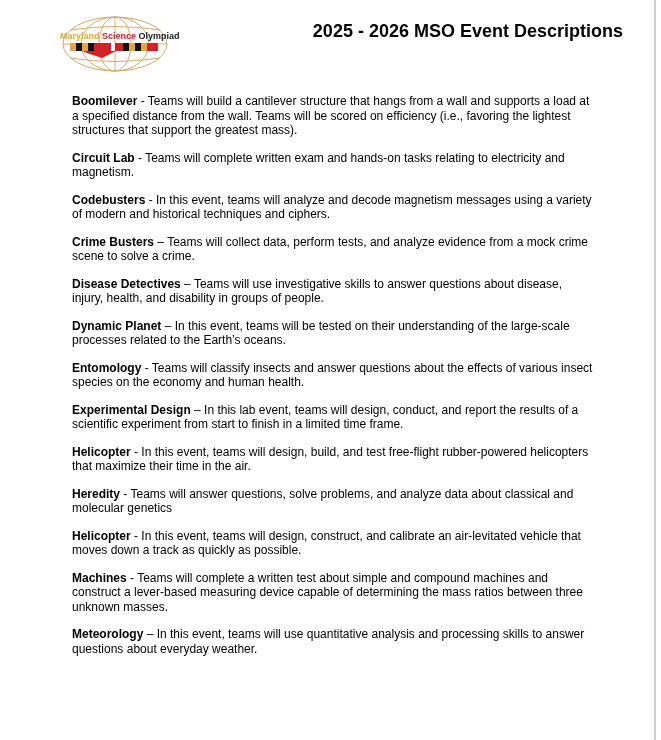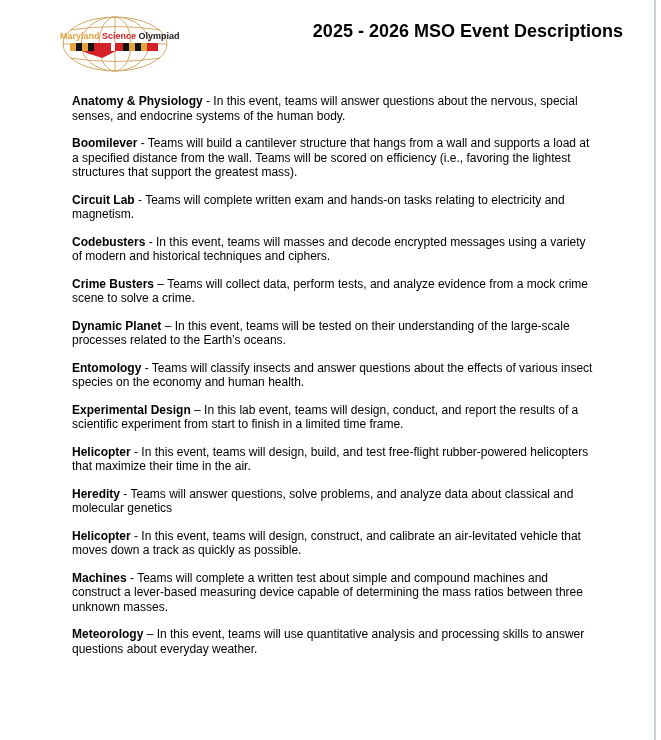--- a/index.html
+++ b/index.html
@@ -135,30 +135,30 @@
       <div class="logo-banner"></div>
       <div class="logo-swoosh"></div>
     </div>
 
     <div class="header-text">
       <div class="doc-title">2025 - 2026 MSO Event Descriptions</div>
     </div>
   </header>
 
   <main>
-  <p class="event"><span class="event-name">Anatomy &amp; Physiology</span><span> - </span><span>In this event, teams will answer questions about the nervous, special senses, and endocrine systems of the human body.</span></p>
 
   <p class="event"><span class="event-name">Boomilever</span><span> - </span><span>Teams will build a cantilever structure that hangs from a wall and supports a load at a specified distance from the wall. Teams will be scored on efficiency (i.e., favoring the lightest structures that support the greatest mass).</span></p>
 
   <p class="event"><span class="event-name">Circuit Lab</span><span> - </span><span>Teams will complete written exam and hands-on tasks relating to electricity and magnetism.</span></p>
 
-  <p class="event"><span class="event-name">Codebusters</span><span> - </span><span>In this event, teams will masses and decode encrypted messages using a variety of modern and historical techniques and ciphers.</span></p>
+  <p class="event"><span class="event-name">Codebusters</span><span> - </span><span>In this event, teams will analyze and decode magnetism messages using a variety of modern and historical techniques and ciphers.</span></p>
 
   <p class="event"><span class="event-name">Crime Busters</span><span> – </span><span>Teams will collect data, perform tests, and analyze evidence from a mock crime scene to solve a crime.</span></p>
 
+  <p class="event"><span class="event-name">Disease Detectives</span><span> – </span><span>Teams will use investigative skills to answer questions about disease, injury, health, and disability in groups of people.</span></p>
 
   <p class="event"><span class="event-name">Dynamic Planet</span><span> – </span><span>In this event, teams will be tested on their understanding of the large-scale processes related to the Earth’s oceans.</span></p>
 
   <p class="event"><span class="event-name">Entomology</span><span> - </span><span>Teams will classify insects and answer questions about the effects of various insect species on the economy and human health.</span></p>
 
   <p class="event"><span class="event-name">Experimental Design</span><span> – </span><span>In this lab event, teams will design, conduct, and report the results of a scientific experiment from start to finish in a limited time frame.</span></p>
 
   <p class="event"><span class="event-name">Helicopter</span><span> - </span><span>In this event, teams will design, build, and test free-flight rubber-powered helicopters that maximize their time in the air.</span></p>
 
   <p class="event"><span class="event-name">Heredity</span><span> - </span><span>Teams will answer questions, solve problems, and analyze data about classical and molecular genetics</span></p>

